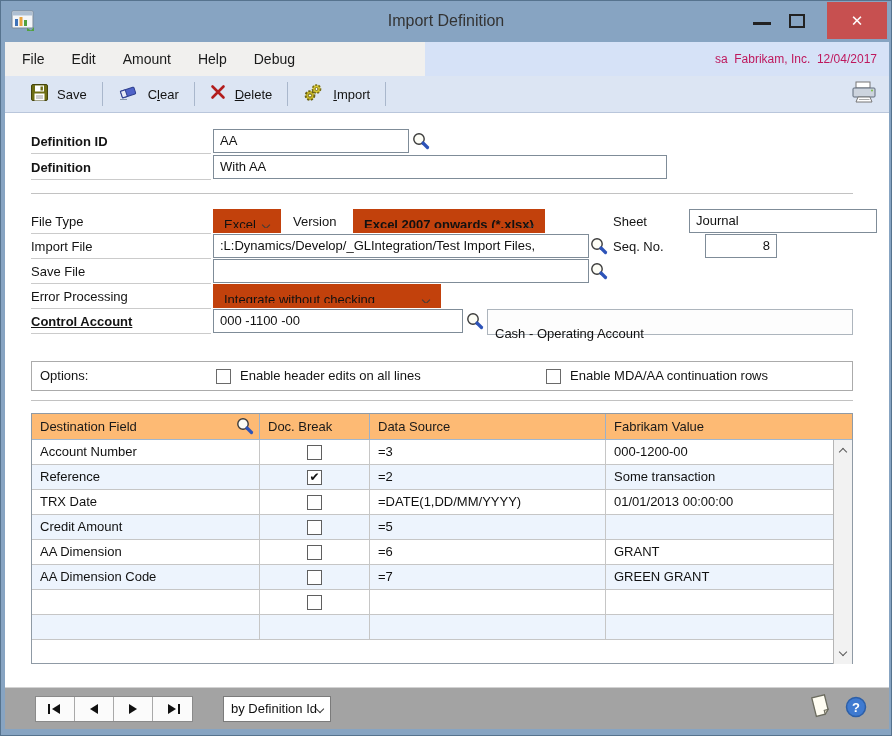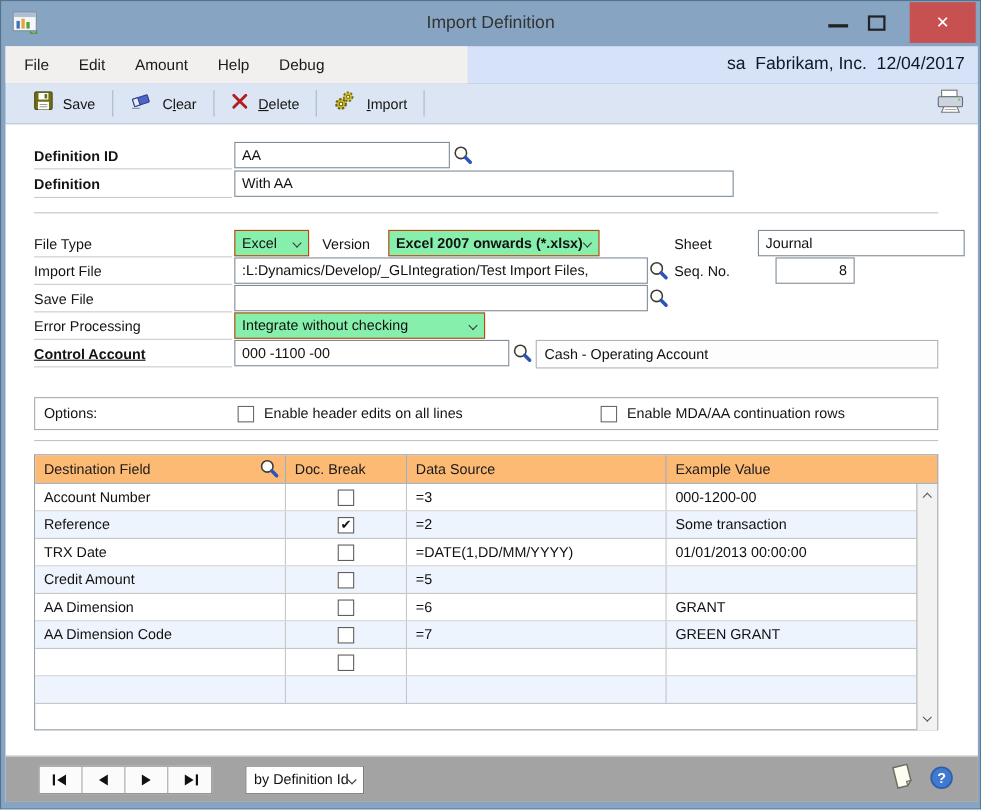--- a/index.html
+++ b/index.html
@@ -14,42 +14,42 @@
   #btn-min{position:absolute;left:752px;top:21px;width:18px;height:3px;background:#222;}
   #btn-max{position:absolute;left:788px;top:13px;width:16px;height:14px;border:2px solid #222;}
   #btn-close{position:absolute;left:826px;top:1px;width:60px;height:37px;background:#C75050;
              color:#fff;text-align:center;line-height:37px;font-size:15px;}
 
   
   #menubar{position:absolute;left:4px;top:41px;width:884px;height:34px;background:#D6E2F7;}
   #menuleft{position:absolute;left:0;top:0;width:420px;height:34px;background:#F1F0EE;
             display:flex;align-items:center;gap:27px;padding-left:17px;}
   .menu-item{font-size:14px;color:#1a1a1a;}
-  #menustatus{position:absolute;right:12px;top:0;height:34px;line-height:34px;font-size:16px;color:#0f172a;white-space:pre;}
+  #menustatus{position:absolute;right:12px;top:0;height:34px;line-height:34px;font-size:12px;color:#be185d;white-space:pre;}
 
   
   #toolbar{position:absolute;left:4px;top:75px;width:884px;height:37px;background:#DCE5F3;
            border-bottom:1px solid #B9C6DB;display:flex;align-items:center;padding-left:14px;}
   .tb-btn{display:flex;align-items:center;gap:9px;padding:0 12px;height:28px;}
   .tb-lbl{font-size:13px;color:#141414;}
   .tb-lbl u{text-decoration:underline;}
   .tb-sep{width:1px;height:24px;background:#A9B7CC;margin:0 3px;}
   #print-btn{margin-left:auto;margin-right:12px;}
 
   
   #content{position:absolute;left:4px;top:112px;width:884px;height:616px;background:#fff;}
 
   .lbl{position:absolute;left:30px;width:180px;height:25px;line-height:25px;font-size:13px;color:#141414;
        border-bottom:1px solid #CBCBCB;}
   .lbl.b{font-weight:bold;}
   .lbl.u{text-decoration:underline;}
   .midlbl{position:absolute;height:25px;line-height:25px;font-size:13px;color:#141414;}
   .inp{position:absolute;height:24px;border:1px solid #7F8C98;background:#fff;font-size:13px;color:#111;
        line-height:22px;padding:0 6px;white-space:nowrap;overflow:hidden;}
-  .sel{position:absolute;height:24px;border:1px solid #c2410c;background:#86efac;font-size:13px;color:#111;
+  .sel{position:absolute;height:24px;border:5px solid #c2410c;background:#c2410c;font-size:13px;color:#111;
        line-height:22px;padding:0 20px 0 6px;white-space:nowrap;overflow:hidden;}
   .chev{position:absolute;right:7px;top:8px;width:6px;height:6px;border-right:1.4px solid #3c3c3c;
         border-bottom:1.4px solid #3c3c3c;transform:rotate(45deg);}
   .lookup{position:absolute;width:20px;height:20px;}
   .hr{position:absolute;left:30px;width:822px;height:0;border-top:1px solid #C2C2C2;}
 
   #defid-input{left:212px;top:128px;width:196px;}
   #defid-lookup{left:410px;top:130px;}
   #desc-input{left:212px;top:154px;width:454px;}
   #divider1{top:192px;}
@@ -64,21 +64,21 @@
   #importfile-input{left:212px;top:233px;width:376px;}
   #importfile-lookup{left:588px;top:235px;}
   #seqno-label{left:612px;top:233px;}
   #seqno-input{left:704px;top:233px;width:72px;text-align:right;}
   #savefile-input{left:212px;top:258px;width:376px;}
   #savefile-lookup{left:588px;top:260px;}
   #error-select{left:212px;top:283px;width:228px;}
   #control-input{left:212px;top:308px;width:250px;}
   #control-lookup{left:464px;top:310px;}
   #control-desc{position:absolute;left:486px;top:308px;width:366px;height:26px;border:1px solid #ADB5BD;
-                background:#FDFDFD;font-size:13px;line-height:24px;padding:0 7px;color:#111;}
+                background:#FDFDFD;font-size:13px;line-height:24px;padding:12px 7px;color:#111;}
 
   #options-box{position:absolute;left:30px;top:360px;width:822px;height:30px;border:1px solid #ABABAB;}
   #options-label{position:absolute;left:8px;top:0;height:28px;line-height:28px;font-size:13px;color:#141414;}
   .opt-cb{position:absolute;top:7px;width:15px;height:15px;border:1px solid #6A6A6A;background:#fff;}
   #opt-cb1{left:184px;} #opt-cb2{left:514px;}
   .opt-lbl{position:absolute;top:0;height:28px;line-height:28px;font-size:13px;color:#141414;}
   #opt-lbl1{left:208px;} #opt-lbl2{left:538px;}
   #divider2{top:399px;}
 
   
@@ -277,21 +277,21 @@
       <div class="gh h1"><span>Destination Field</span>
         <span class="lookup" id="ghead-lookup">
           <svg width="20" height="20" viewBox="0 0 20 20">
               <circle cx="8" cy="8" r="5.2" fill="#FDFDF6" stroke="#3A3A3A" stroke-width="1.4"></circle>
               <line x1="12" y1="12" x2="16.5" y2="16.5" stroke="#2D53B8" stroke-width="3.2" stroke-linecap="round"></line>
             </svg>
         </span>
       </div>
       <div class="gh h2">Doc. Break</div>
       <div class="gh h3">Data Source</div>
-      <div class="gh h4">Example Value</div>
+      <div class="gh h4">Fabrikam Value</div>
     </div>
     <div id="gbody">
       <div class="grow">
         <div class="gc c1">Account Number</div>
         <div class="gc c2">
             <span class="cb">
               <span class="chk"></span>
             </span>
           </div>
         <div class="gc c3">=3</div>

